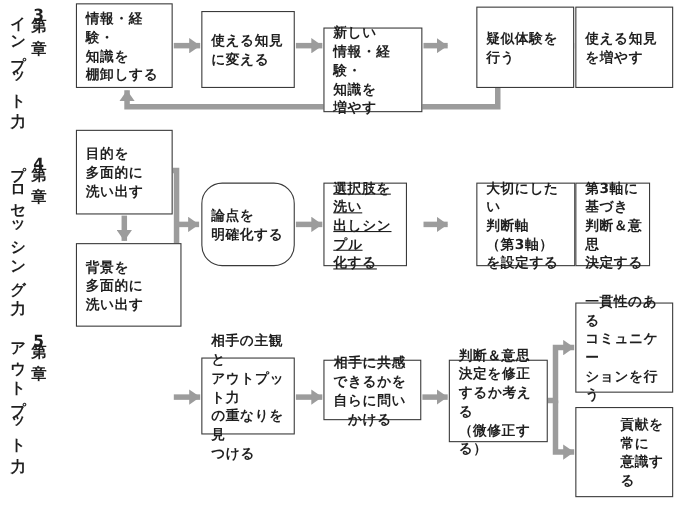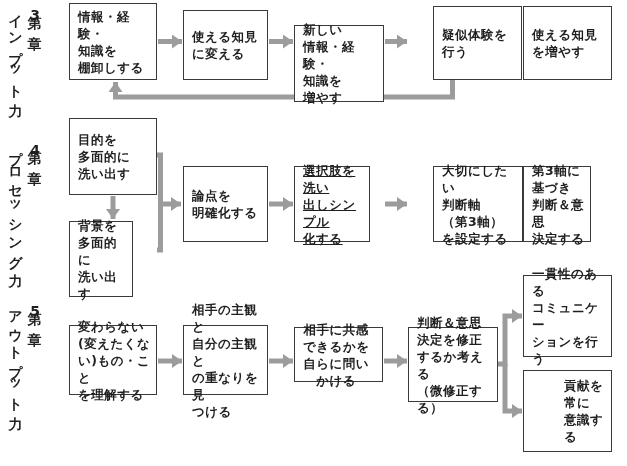--- a/index.html
+++ b/index.html
@@ -113,43 +113,39 @@
 知識を
 増やす</div>
   <div class="node" style="left:408px; top:6px;  width:89px; height:74px;margin-left:25px;">疑似体験を
 行う</div>
   <div class="node" style="left:523px; top:6px;  width:89px; height:74px;">使える知見
 を増やす</div>
 
   <div class="node" style="left:69px;  top:118px; width:88px; height:77px;">目的を
 多面的に
 洗い出す</div>
-  <div class="node" style="left:69px;  top:221px; width:64px; height:76px;">背景を
+  <div class="node" style="left:69px;  top:221px; width:96px; height:76px;">背景を
 多面的に
 洗い出す</div>
-  <div class="node" style="left:183px; top:166px; width:85px; height:76px;">論点を
+  <div class="node" style="left:183px; top:166px; width:85px; height:76px;border-radius:19px;">論点を
 明確化する</div>
   <div class="node" style="left:294px; top:166px; width:76px; height:76px;text-decoration:underline;">選択肢を洗い
 出しシンプル
 化する</div>
   <div class="node" style="left:408px; top:166px; width:90px; height:76px;margin-left:25px;">大切にしたい
 判断軸
 （第3軸）
 を設定する</div>
   <div class="node" style="left:523px; top:166px; width:68px; height:76px;">第3軸に
 基づき
 判断＆意思
 決定する</div>
 
-  <div class="node" style="left:69px;  top:325px; width:88px; height:70px;">変わらない
-(変えたくな
-い)もの・こと
-を理解する</div>
   <div class="node" style="left:183px; top:325px; width:85px; height:70px;">相手の主観と
-自分の主観と
+アウトプット力
 の重なりを見
 つける</div>
   <div class="node" style="left:294px; top:327px; width:89px; height:55px;text-align:center;">相手に共感
 できるかを
 自らに問い
 かける</div>
   <div class="node" style="left:408px; top:327px; width:90px; height:75px;">判断＆意思
 決定を修正
 するか考える
 （微修正する）</div>

